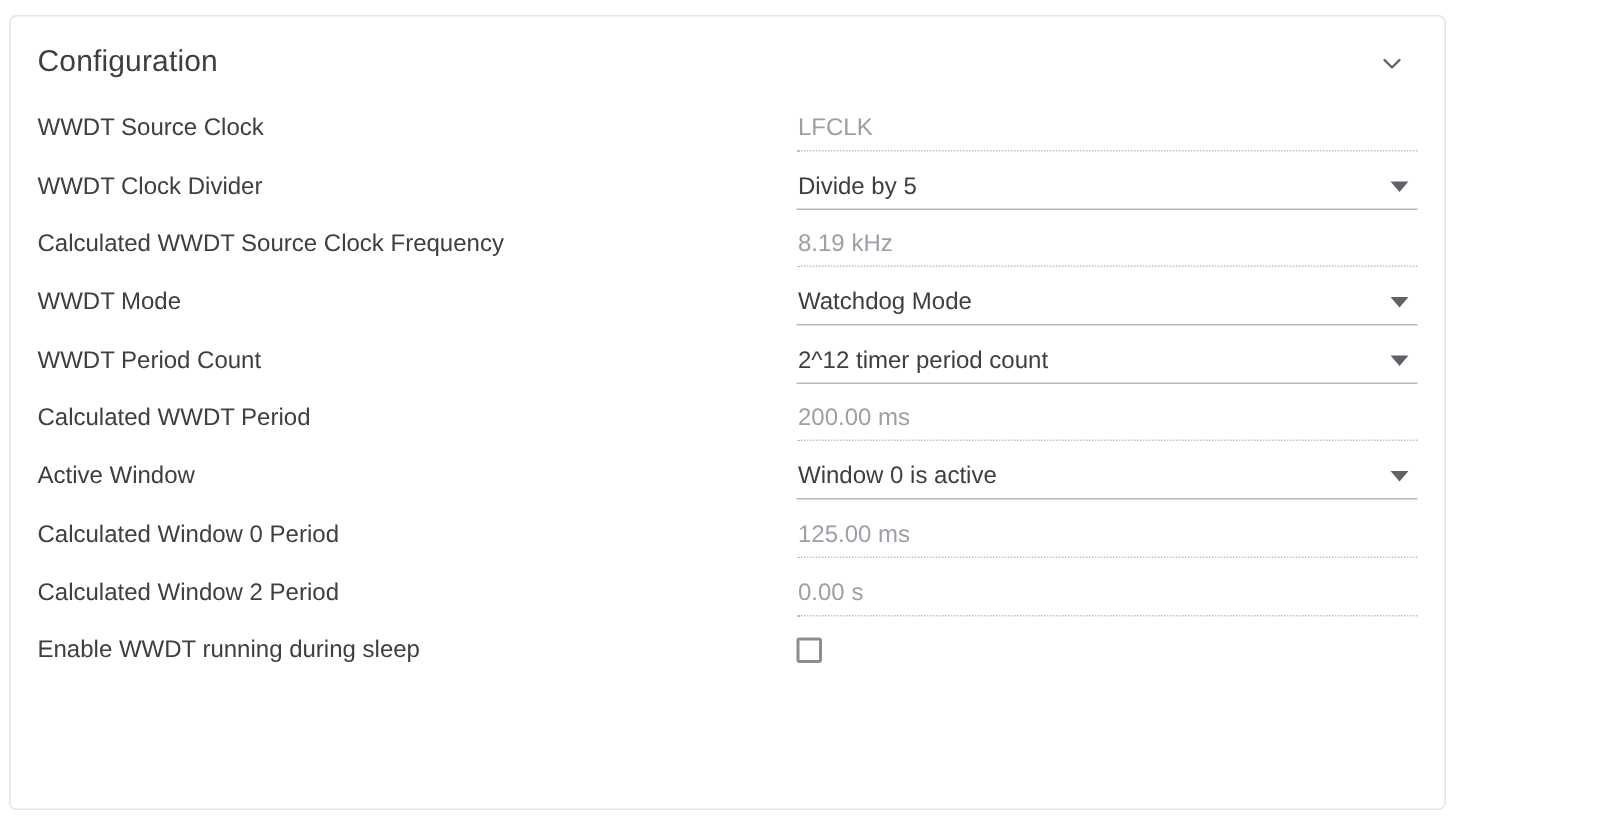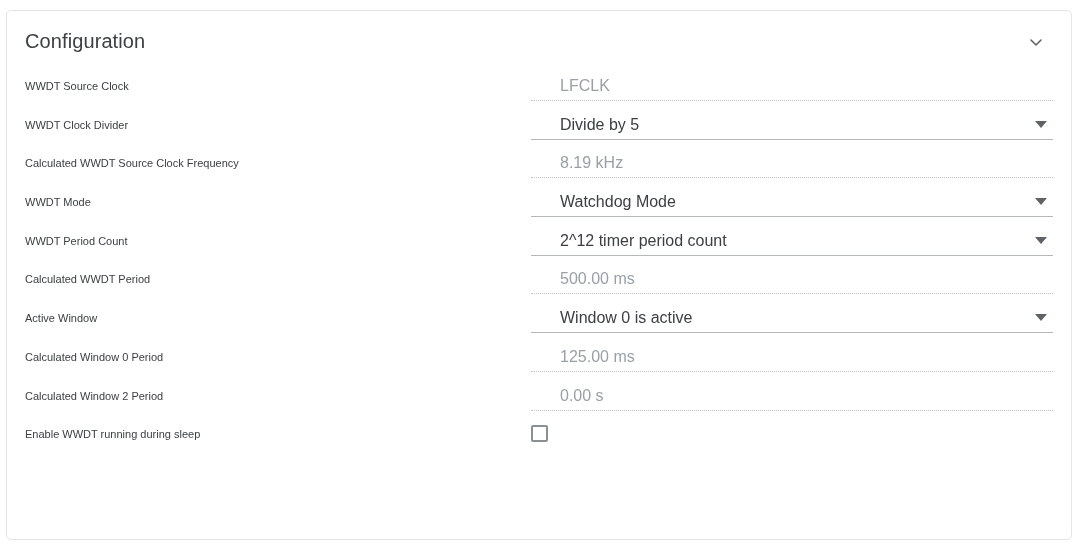--- a/index.html
+++ b/index.html
@@ -12,21 +12,21 @@
     height: 548px;
     font-family: "Liberation Sans", sans-serif;
     -webkit-font-smoothing: antialiased;
     overflow: hidden;
   }
 
   #panel {
     position: absolute;
     left: 6px;
     top: 10px;
-    width: 1066px;
+    width: 958px;
     height: 530px;
     box-sizing: border-box;
     border: 1px solid #e3e5e8;
     border-radius: 5px;
     background: #ffffff;
   }
 
   
   #panel-header {
     position: relative;
@@ -71,41 +71,40 @@
     width: 4px;
     height: 31px;
     background: #1f7391;
     border-radius: 1px;
   }
   .label {
     width: 524px;
     flex: 0 0 524px;
     padding-left: 18px;
     box-sizing: border-box;
-    font-size: 11px;
+    font-size: 16px;
     color: #3c4043;
     line-height: 30px;
     white-space: nowrap;
   }
 
   .field {
     position: relative;
     flex: 1 1 auto;
     margin-right: 18px;
     height: 32px;
     box-sizing: border-box;
   }
 
   .field-text {
     font-size: 16px;
     line-height: 29px;
     white-space: nowrap;
     padding-left: 1px;
     display: block;
-    margin-left: 28px;
   }
 
   
   .field.readonly .field-text { color: #9aa0a6; }
   .field.readonly .underline {
     position: absolute;
     left: 0; right: 0; bottom: 2px;
     border-bottom: 1px dotted #bdc1c6;
   }
 
@@ -190,21 +189,21 @@
         <div class="label">WWDT Period Count</div>
         <div class="field dropdown">
           <span class="field-text">2^12 timer period count</span>
           <div class="underline"></div>
           <div class="caret"></div>
         </div>
       </div>
       <div class="row">
         <div class="label">Calculated WWDT Period</div>
         <div class="field readonly">
-          <span class="field-text">500.00 ms</span>
+          <span class="field-text">200.00 ms</span>
           <div class="underline"></div>
         </div>
       </div>
       <div class="row">
         <div class="label">Active Window</div>
         <div class="field dropdown">
           <span class="field-text">Window 0 is active</span>
           <div class="underline"></div>
           <div class="caret"></div>
         </div>

